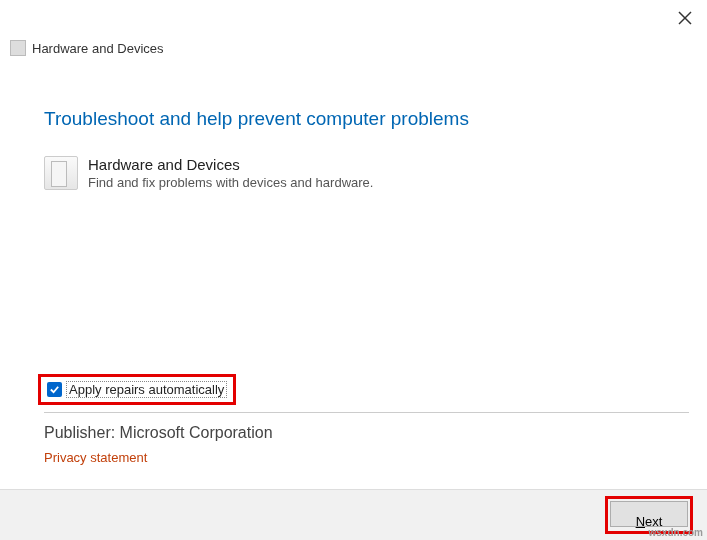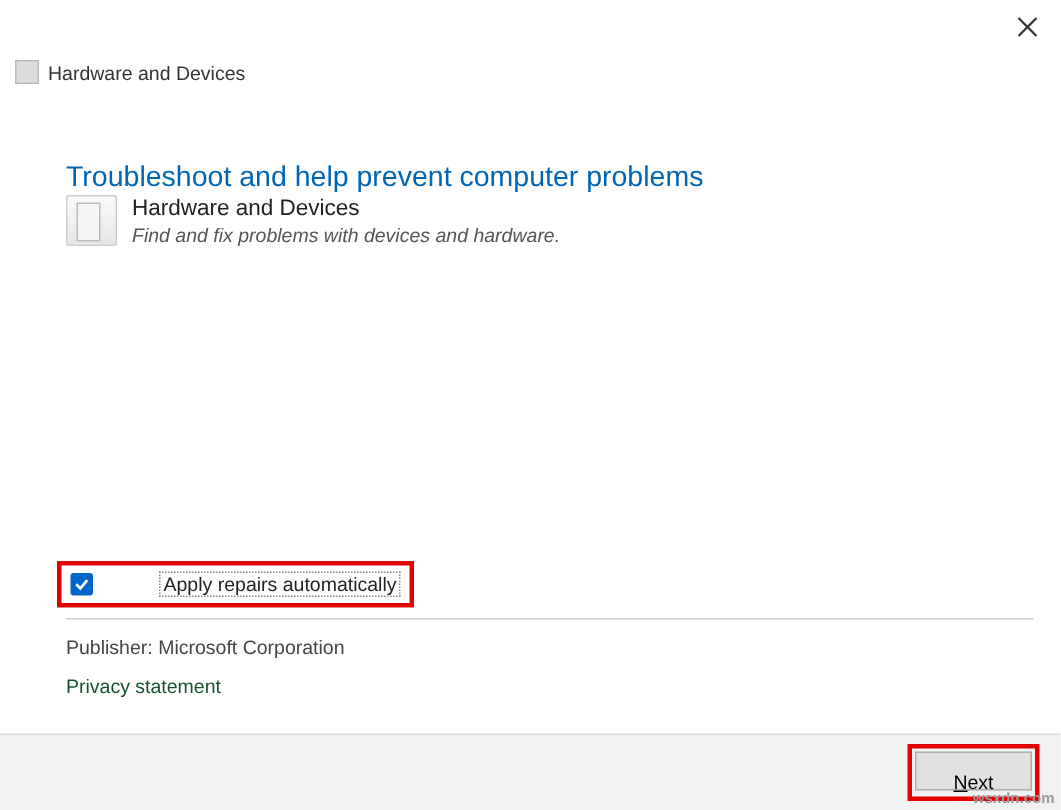--- a/index.html
+++ b/index.html
@@ -53,20 +53,21 @@
     .main {
       position: absolute;
       top: 108px;
       left: 44px;
       right: 40px;
     }
     .heading {
       color: #0066b3;
       font-size: 19px;
       font-weight: 400;
+      margin-bottom: 26px;
     }
     .trouble-item {
       display: flex;
       gap: 10px;
       align-items: flex-start;
     }
     .trouble-icon {
       width: 34px;
       height: 34px;
       border: 1px solid #ccc;
@@ -89,21 +90,20 @@
       padding-top: 0;
     }
     .trouble-title {
       font-size: 15px;
       color: #222;
       margin-bottom: 2px;
     }
     .trouble-desc {
       font-size: 13px;
       color: #555;
-      font-style: italic;
     }
     .checkbox-area {
       position: absolute;
       top: 374px;
       left: 38px;
       border: 3px solid #e30000;
       padding: 4px 6px;
     }
     .checkbox-row {
       display: flex;
@@ -122,46 +122,45 @@
     }
     .checkbox svg {
       width: 11px;
       height: 11px;
     }
     .checkbox-label {
       font-size: 13px;
       color: #222;
       border: 1px dotted #888;
       padding: 0 2px;
-      margin-left: 40px;
     }
     .divider {
       position: absolute;
       top: 412px;
       left: 44px;
       right: 18px;
       height: 1px;
       background: #ccc;
     }
     .publisher-row {
       position: absolute;
       top: 424px;
       left: 44px;
-      font-size: 13px;
+      font-size: 16px;
       color: #444;
     }
     .publisher-label {
       color: #444;
     }
     .privacy-link {
       position: absolute;
       top: 450px;
       left: 44px;
       font-size: 13px;
-      color: #14532d;
+      color: #c2410c;
       cursor: pointer;
     }
     .footer {
       position: absolute;
       bottom: 0;
       left: 0;
       right: 0;
       height: 51px;
       background: #f1f1f1;
       border-top: 1px solid #ddd;

